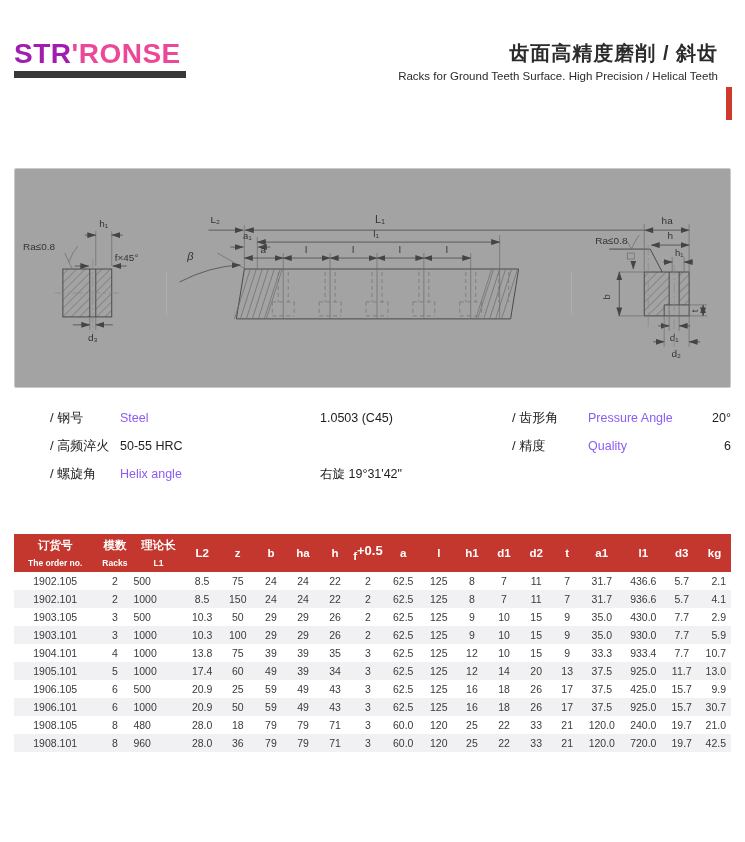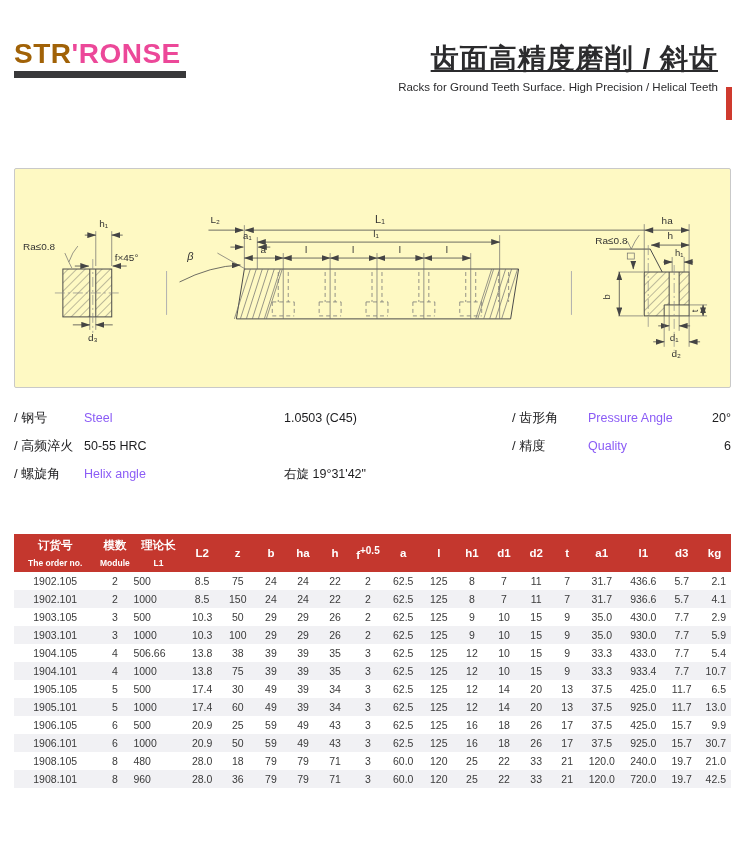--- a/index.html
+++ b/index.html
@@ -5,61 +5,61 @@
   html,body{margin:0;padding:0;background:#fff;}
   .page{position:relative;width:745px;height:842px;background:#fff;overflow:hidden;
         font-family:"Liberation Sans","DejaVu Sans",sans-serif;color:#2b2b2d;}
 
   
   .hdr{position:absolute;top:40px;left:14px;right:13px;display:flex;
        justify-content:space-between;align-items:flex-start;}
   .logo{display:flex;flex-direction:column;}
   .logo-text{font-size:28px;font-weight:800;letter-spacing:.5px;line-height:28px;
              font-family:"Liberation Sans","DejaVu Sans",sans-serif;}
-  .logo-str{color:#a16207;}
+  .logo-str{color:#a21caf;}
   .logo-ronse{color:#ec4899;}
   .logo-bar{margin-top:3px;width:172px;height:7px;background:#38383a;}
   .titles{text-align:right;padding-right:14px;}
-  .title-cn{font-size:28px;font-weight:bold;letter-spacing:1px;color:#2b2b2d;text-decoration:underline;}
+  .title-cn{font-size:20px;font-weight:bold;letter-spacing:1px;color:#2b2b2d;}
   .title-en{margin-top:3px;font-size:11.5px;color:#2b2b2d;}
   .accent-bar{position:absolute;right:0;top:47px;width:6px;height:33px;background:#cf3a2e;}
 
   
   .diagram-box{position:absolute;top:168px;left:14px;width:715px;height:218px;
-               border:1px solid #c9c9c9;border-radius:2px;background:#fef9c3;}
+               border:1px solid #c9c9c9;border-radius:2px;background:#a3a3a3;}
   .diagram-box svg{display:block;}
   svg .ln{stroke:#4a4a4a;stroke-width:1;fill:none;}
   svg .thin{stroke:#6b6b6b;stroke-width:.7;fill:none;}
   svg .dim{stroke:#4a4a4a;stroke-width:.8;fill:none;}
   svg .dash{stroke:#777;stroke-width:.8;fill:none;stroke-dasharray:4 3;}
   svg .cl{stroke:#888;stroke-width:.7;fill:none;stroke-dasharray:10 3 2 3;}
   svg .brk{stroke:#b0b0b0;stroke-width:1;fill:none;}
   svg text{fill:#333;font-family:"Liberation Sans","DejaVu Sans",sans-serif;font-size:11px;}
   svg text.sm{font-size:10px;}
   svg text.xs{font-size:9.5px;}
 
   
   .specs{position:absolute;top:410px;left:14px;width:717px;display:flex;font-size:12.5px;}
   .specs-left{width:470px;margin-right:28px;}
   .specs-right{flex:1;}
   .spec-row{display:grid;align-items:baseline;line-height:16px;margin-bottom:12px;}
-  .specs-left .spec-row{grid-template-columns:70px 200px 1fr;}
+  .specs-left .spec-row{grid-template-columns:70px 200px 1fr;margin-left:36px;}
   .specs-right .spec-row{grid-template-columns:76px 117px 1fr;}
   .spec-cn{font-size:13px;color:#1d1d1f;white-space:nowrap;}
   .spec-en{color:#8b5cf6;}
   .spec-val{color:#1d1d1f;}
   .specs-right .spec-val{text-align:right;}
 
   
   .rack-table-wrap{position:absolute;top:534px;left:14px;width:717px;}
   table.rack{width:100%;border-collapse:collapse;table-layout:fixed;}
   table.rack thead th{background:#c4372e;color:#fff;font-weight:bold;
       height:38px;vertical-align:middle;padding:0 1px;}
   .th-top{font-size:11.5px;line-height:13px;font-weight:bold;}
-  .th-top sup{font-size:10px;vertical-align:super;}
+  .th-top sup{font-size:13px;vertical-align:super;}
   .th-bot{font-size:8.5px;line-height:10px;font-weight:bold;margin-top:6px;}
   table.rack tbody td{font-size:10.5px;color:#3a3a3a;text-align:center;
       padding:3px 0;line-height:12px;white-space:nowrap;}
   table.rack tbody tr:nth-child(even){background:#f1f1f4;}
   table.rack tbody td:nth-child(3){text-align:left;padding-right:12px;}
   table.rack tbody td:nth-child(19){text-align:right;padding-right:5px;}
 </style>
 </head>
 <body>
 
@@ -324,21 +324,21 @@
           <col style="width: 4.7%;">
         </colgroup>
       <thead>
         <tr id="rack-head-row">
             <th>
               <div class="th-top">订货号</div>
               <div class="th-bot">The order no.</div>
             </th>
             <th>
               <div class="th-top">模数</div>
-              <div class="th-bot">Module</div>
+              <div class="th-bot">Racks</div>
             </th>
             <th>
               <div class="th-top">理论长</div>
               <div class="th-bot">L1</div>
             </th>
             <th>
               <div class="th-top">L2</div>
             </th>
             <th>
               <div class="th-top">z</div>
@@ -466,81 +466,39 @@
             <td>9</td>
             <td>10</td>
             <td>15</td>
             <td>9</td>
             <td>35.0</td>
             <td>930.0</td>
             <td>7.7</td>
             <td>5.9</td>
           </tr>
           <tr>
-            <td>1904.105</td>
-            <td>4</td>
-            <td>506.66</td>
-            <td>13.8</td>
-            <td>38</td>
-            <td>39</td>
-            <td>39</td>
-            <td>35</td>
-            <td>3</td>
-            <td>62.5</td>
-            <td>125</td>
-            <td>12</td>
-            <td>10</td>
-            <td>15</td>
-            <td>9</td>
-            <td>33.3</td>
-            <td>433.0</td>
-            <td>7.7</td>
-            <td>5.4</td>
-          </tr>
-          <tr>
             <td>1904.101</td>
             <td>4</td>
             <td>1000</td>
             <td>13.8</td>
             <td>75</td>
             <td>39</td>
             <td>39</td>
             <td>35</td>
             <td>3</td>
             <td>62.5</td>
             <td>125</td>
             <td>12</td>
             <td>10</td>
             <td>15</td>
             <td>9</td>
             <td>33.3</td>
             <td>933.4</td>
             <td>7.7</td>
             <td>10.7</td>
-          </tr>
-          <tr>
-            <td>1905.105</td>
-            <td>5</td>
-            <td>500</td>
-            <td>17.4</td>
-            <td>30</td>
-            <td>49</td>
-            <td>39</td>
-            <td>34</td>
-            <td>3</td>
-            <td>62.5</td>
-            <td>125</td>
-            <td>12</td>
-            <td>14</td>
-            <td>20</td>
-            <td>13</td>
-            <td>37.5</td>
-            <td>425.0</td>
-            <td>11.7</td>
-            <td>6.5</td>
           </tr>
           <tr>
             <td>1905.101</td>
             <td>5</td>
             <td>1000</td>
             <td>17.4</td>
             <td>60</td>
             <td>49</td>
             <td>39</td>
             <td>34</td>

